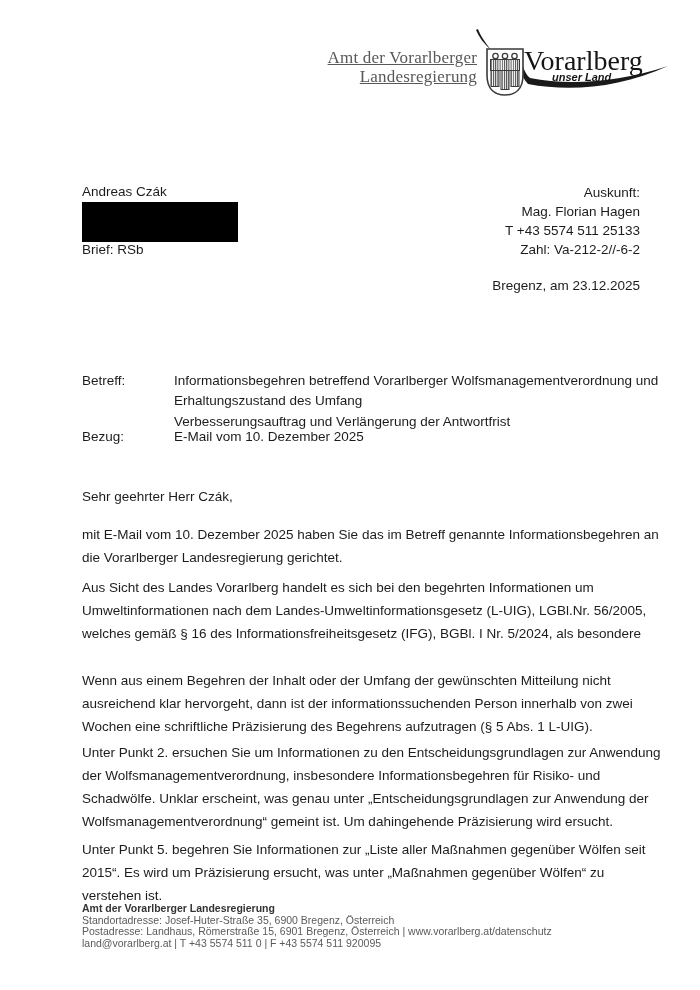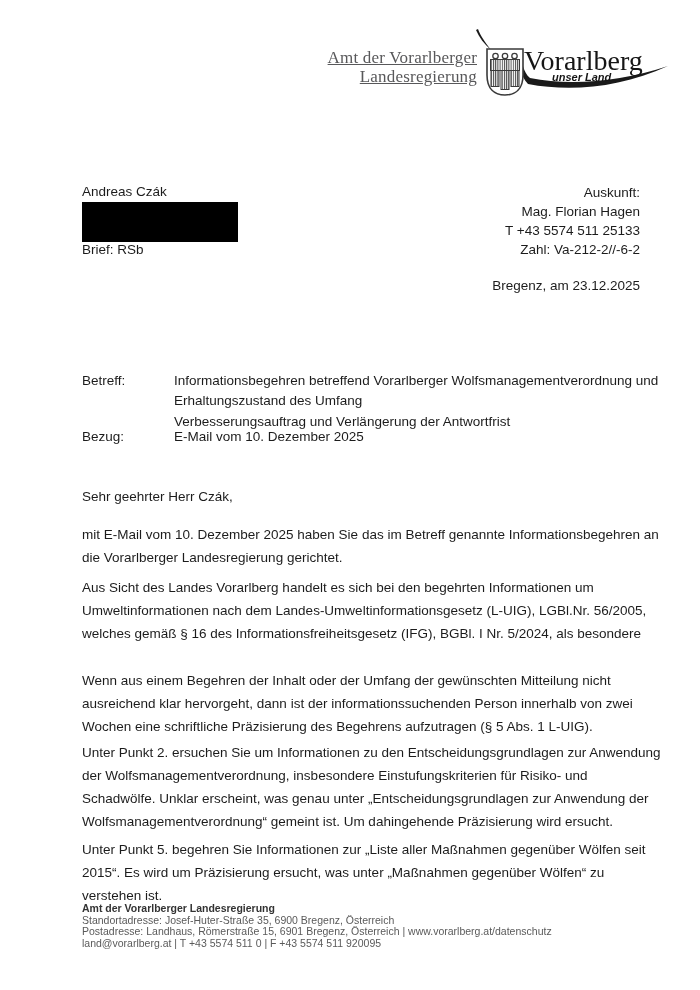--- a/index.html
+++ b/index.html
@@ -112,21 +112,21 @@
   </div>
 
   <div class="abs para" style="top:669px">
     <div class="ln">Wenn aus einem Begehren der Inhalt oder der Umfang der gewünschten Mitteilung nicht</div>
     <div class="ln">ausreichend klar hervorgeht, dann ist der informationssuchenden Person innerhalb von zwei</div>
     <div class="ln">Wochen eine schriftliche Präzisierung des Begehrens aufzutragen (§ 5 Abs. 1 L-UIG).</div>
   </div>
 
   <div class="abs para" style="top:741px">
     <div class="ln">Unter Punkt 2. ersuchen Sie um Informationen zu den Entscheidungsgrundlagen zur Anwendung</div>
-    <div class="ln">der Wolfsmanagementverordnung, insbesondere Einstufungskriterien für Risiko- und</div>
+    <div class="ln">der Wolfsmanagementverordnung, insbesondere Informationsbegehren für Risiko- und</div>
     <div class="ln">Schadwölfe. Unklar erscheint, was genau unter „Entscheidungsgrundlagen zur Anwendung der</div>
     <div class="ln">Wolfsmanagementverordnung“ gemeint ist. Um dahingehende Präzisierung wird ersucht.</div>
   </div>
 
   <div class="abs para" style="top:838px">
     <div class="ln">Unter Punkt 5. begehren Sie Informationen zur „Liste aller Maßnahmen gegenüber Wölfen seit</div>
     <div class="ln">2015“. Es wird um Präzisierung ersucht, was unter „Maßnahmen gegenüber Wölfen“ zu</div>
     <div class="ln">verstehen ist.</div>
   </div>
 

